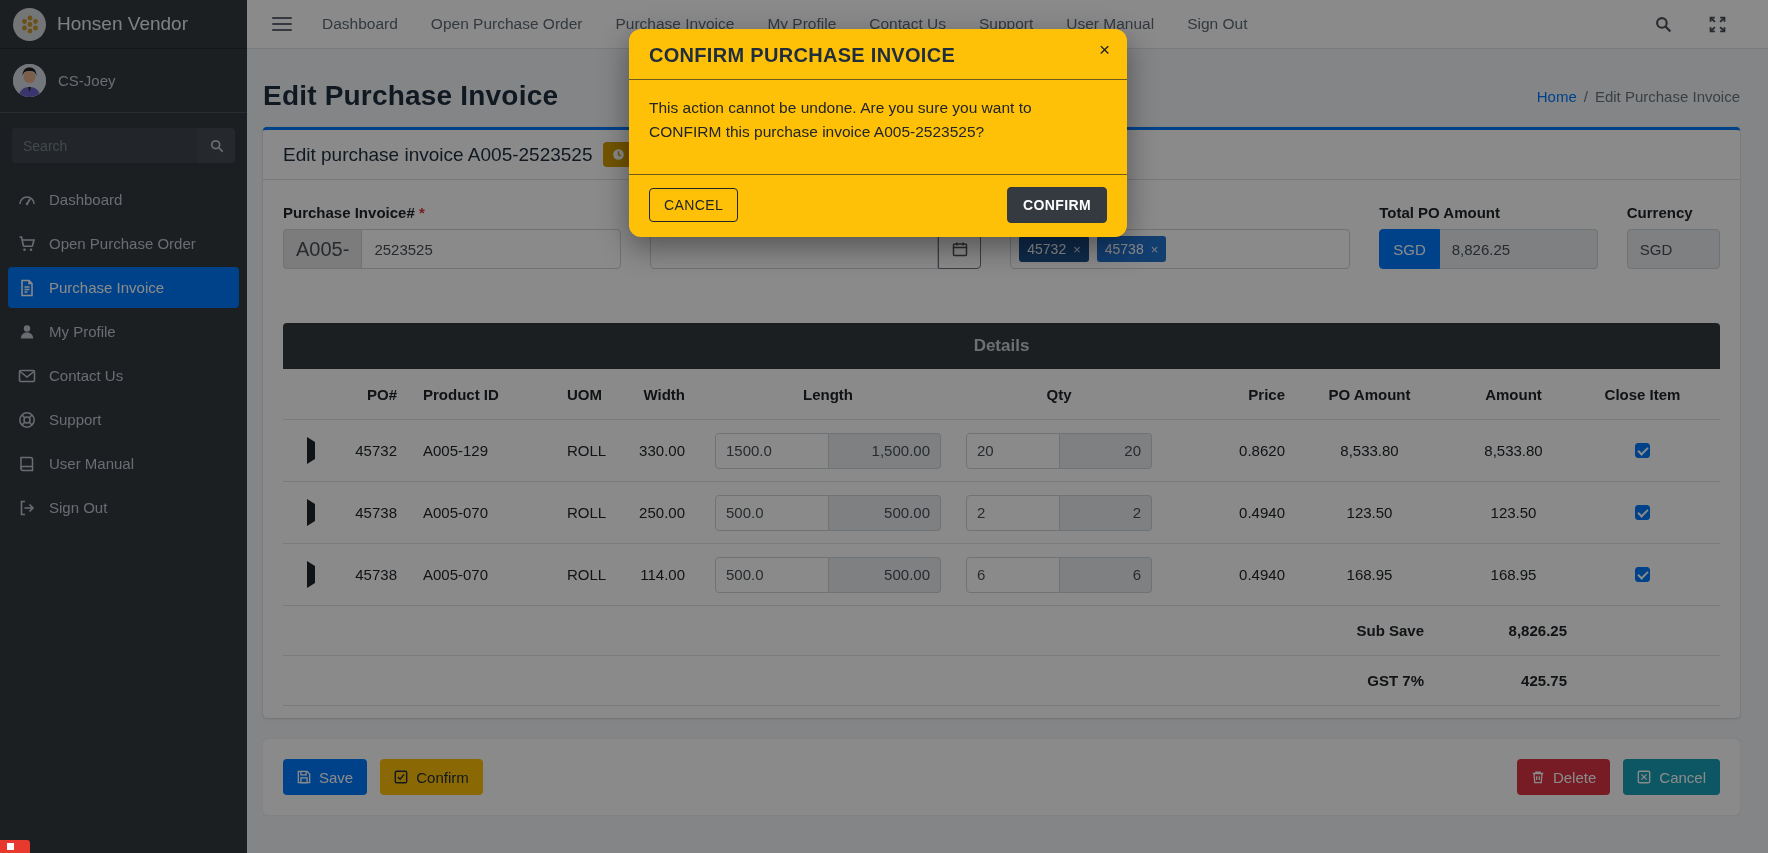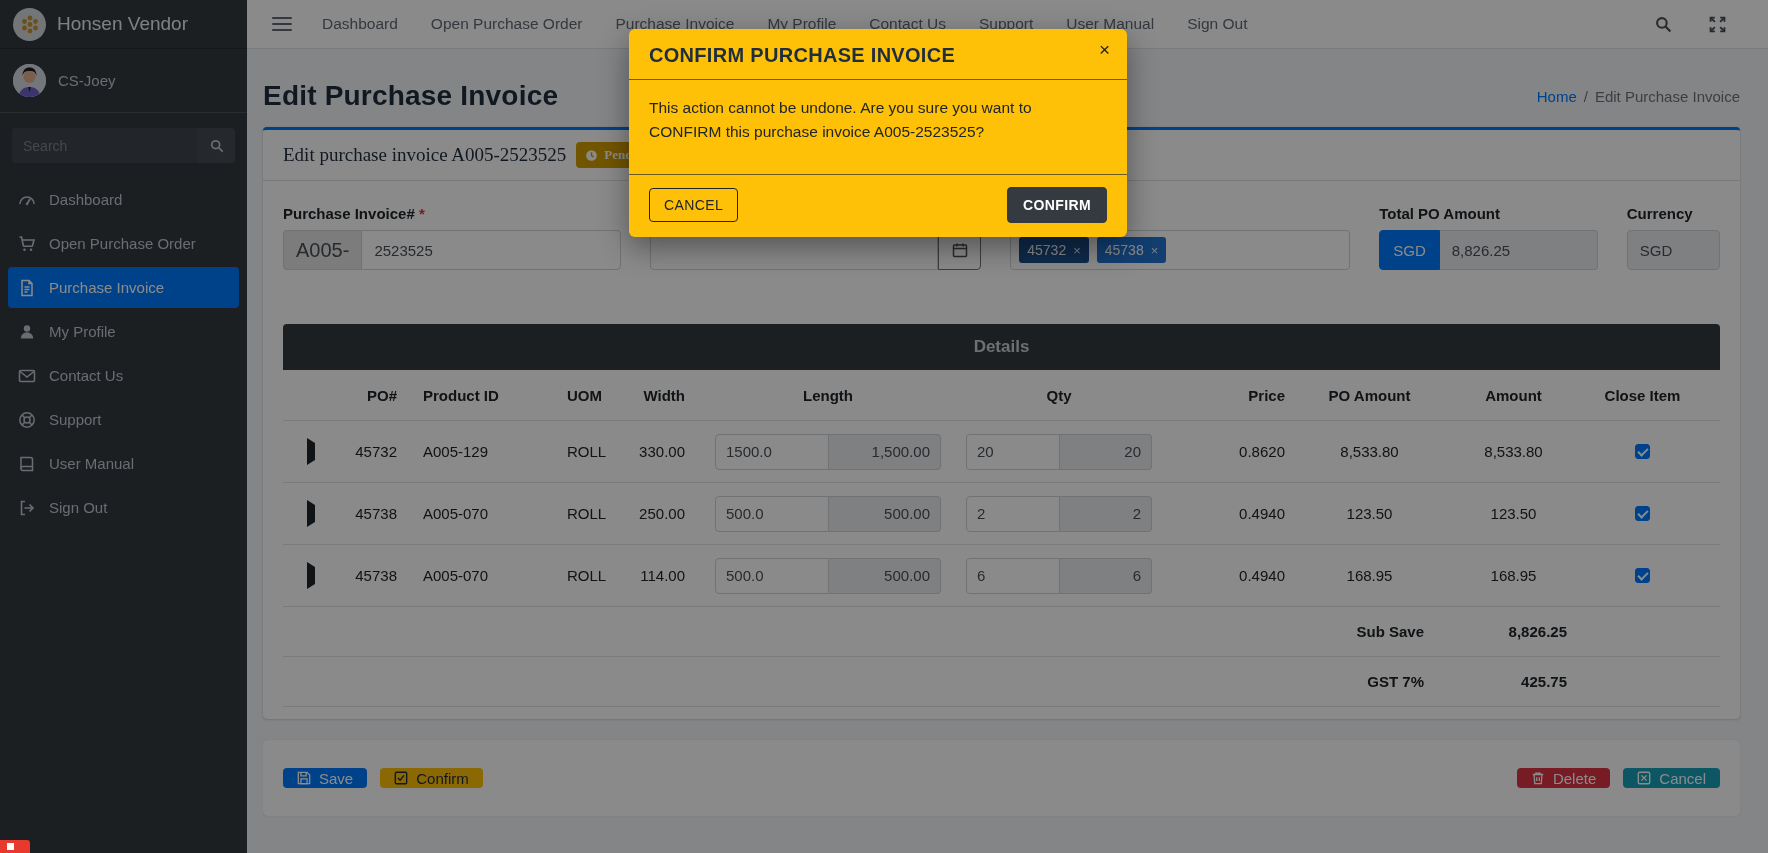--- a/index.html
+++ b/index.html
@@ -34,21 +34,21 @@
   .topbar-right .ti { cursor:pointer; }
 
   
   .page { position:absolute; left:247px; top:49px; right:0; bottom:0; background:#f4f6f9; }
   .page-head { display:flex; justify-content:space-between; align-items:center; padding:16px 28px 0 16px; height:78px; }
   .page-title { font-size:28px; font-weight:700; color:#1f2d3d; letter-spacing:.2px; }
   .breadcrumb { font-size:15px; color:#6c757d; display:flex; gap:7px; align-items:center; }
   .breadcrumb .home { color:#007bff; cursor:pointer; }
 
   .card-main { margin:0 28px 0 16px; background:#fff; border-top:3px solid #007bff; border-radius:4px; box-shadow:0 0 1px rgba(0,0,0,.25), 0 1px 3px rgba(0,0,0,.12); padding-bottom:12px; }
-  .card-header { display:flex; align-items:center; gap:10px; padding:12px 20px; border-bottom:1px solid rgba(0,0,0,.12);font-family:Liberation Serif, serif; }
+  .card-header { display:flex; align-items:center; gap:10px; padding:12px 20px; border-bottom:1px solid rgba(0,0,0,.12); }
   .card-header-text { font-size:19px; color:#1f2d3d; white-space:nowrap; }
   .badge-pending { background:#d39e00; color:#fff; font-size:13px; font-weight:700; padding:5px 9px; border-radius:4px; display:flex; gap:6px; align-items:center; white-space:nowrap; }
 
   .form-row { display:flex; gap:29px; padding:24px 20px 8px; }
   .field label { display:block; font-weight:700; font-size:15px; color:#212529; margin-bottom:8px; white-space:nowrap; }
   .req { color:#dc3545; }
   .control { height:40px; display:flex; }
   .f-pi { width:348px; } .f-date { width:341px; } .f-po { width:350px; } .f-total { width:225px; } .f-curr { width:96px; }
   .prefix { background:#e5e5e5; border:1px solid #ced4da; border-right:0; border-radius:4px 0 0 4px; display:flex; align-items:center; padding:0 12px; color:#495057; font-size:20px; }
   .text-input { flex:1; min-width:0; border:1px solid #ced4da; border-radius:0 4px 4px 0; padding:0 12px; font-size:15px; color:#495057; background:#fff; outline:none; }
@@ -85,29 +85,29 @@
   .ip-edit { flex:1; min-width:0; border:1px solid #ced4da; background:#fff; border-radius:4px 0 0 4px; padding:0 10px; display:flex; align-items:center; color:#495057; }
   .ip-ro { flex:1; border:1px solid #ced4da; border-left:0; background:#e9ecef; border-radius:0 4px 4px 0; padding:0 10px; display:flex; align-items:center; justify-content:flex-end; color:#495057; }
   .checkbox { width:15px; height:15px; background:#007bff; border:1px solid #007bff; border-radius:3px; position:relative; cursor:pointer; }
   .checkbox::after { content:""; position:absolute; left:4px; top:1px; width:4px; height:8px; border:solid #fff; border-width:0 2px 2px 0; transform:rotate(45deg); }
   .tr.total { grid-template-columns:1177px 143px 117px; height:50px; font-weight:700; }
   .t-label { text-align:right; padding-right:36px; }
   .t-value { text-align:right; padding-right:36px; }
 
   
   .footer-bar { margin:21px 28px 0 16px; height:76px; background:#fff; border-radius:4px; box-shadow:0 0 1px rgba(0,0,0,.25); display:flex; align-items:center; padding:0 20px; gap:13px; }
-  .btn { height:20px; border:none; border-radius:4px; display:inline-flex; align-items:center; gap:8px; padding:0 14px; font-size:15px; cursor:pointer; white-space:nowrap; }
+  .btn { height:36px; border:none; border-radius:4px; display:inline-flex; align-items:center; gap:8px; padding:0 14px; font-size:15px; cursor:pointer; white-space:nowrap; }
   .btn-save { background:#007bff; color:#fff; }
   .btn-confirm { background:#ffc107; color:#1f2d3d; }
   .btn-delete { background:#dc3545; color:#fff; margin-left:auto; }
   .btn-cancel { background:#17a2b8; color:#fff; }
 
   
   .backdrop { position:absolute; inset:0; background:rgba(0,0,0,.46); z-index:50; }
-  .modal { position:absolute; left:629px; top:29px; width:498px; background:#ffc107; border-radius:6px; z-index:60; box-shadow:0 10px 30px rgba(0,0,0,.4); }
+  .modal { position:absolute; left:629px; top:29px; width:498px; background:#ffc107; border-radius:12px; z-index:60; box-shadow:0 10px 30px rgba(0,0,0,.4); }
   .modal-header { position:relative; padding:15px 20px 12px; border-bottom:1px solid rgba(33,37,41,.65); }
   .modal-title { font-size:20px; font-weight:700; color:#1f2d3d; letter-spacing:.3px; }
   .modal-close { position:absolute; right:17px; top:11px; font-size:19px; color:#212529; cursor:pointer; line-height:1; }
   .modal-body { padding:16px 20px 30px; font-size:15.5px; color:#212529; line-height:1.55; border-bottom:1px solid rgba(33,37,41,.65); }
   .modal-footer { padding:12px 20px 14px; display:flex; justify-content:space-between; align-items:center; }
   .mbtn-cancel { background:transparent; border:1px solid #212529; color:#212529; padding:8px 14px; border-radius:4px; font-size:14px; letter-spacing:.4px; cursor:pointer; }
   .mbtn-confirm { background:#343a40; border:1px solid #343a40; color:#fff; padding:9px 15px; border-radius:4px; font-size:14px; font-weight:700; letter-spacing:.4px; cursor:pointer; }
 
   .red-chip { position:absolute; left:0; bottom:0; width:30px; height:13px; background:#e8392e; z-index:70; border-top-right-radius:3px; }
   .red-chip i { position:absolute; left:7px; top:3px; width:7px; height:7px; background:#fff; }

